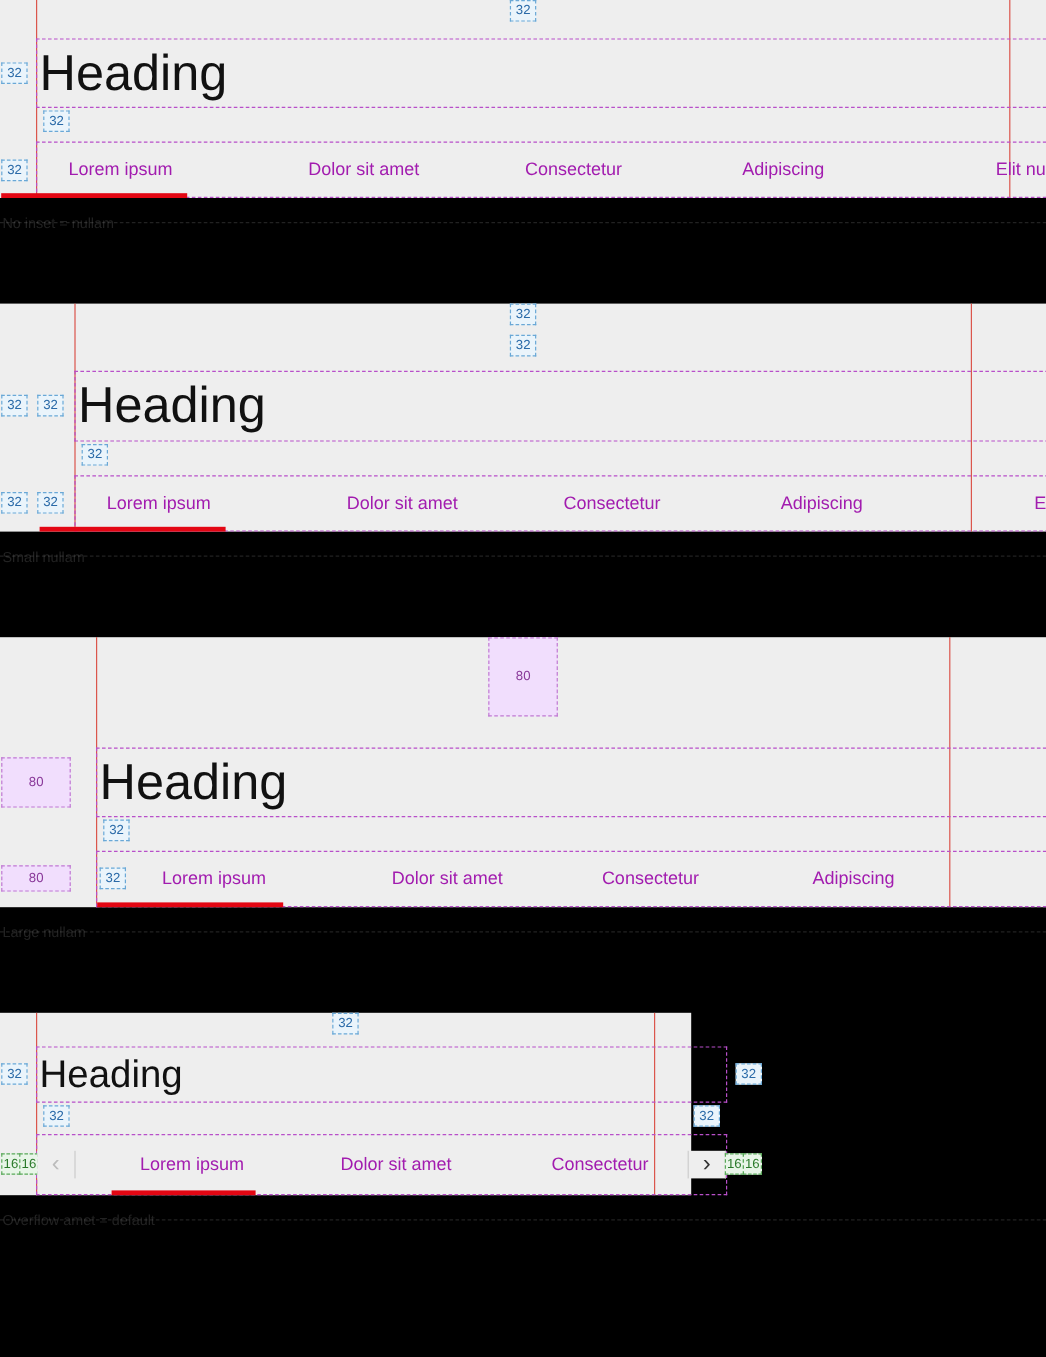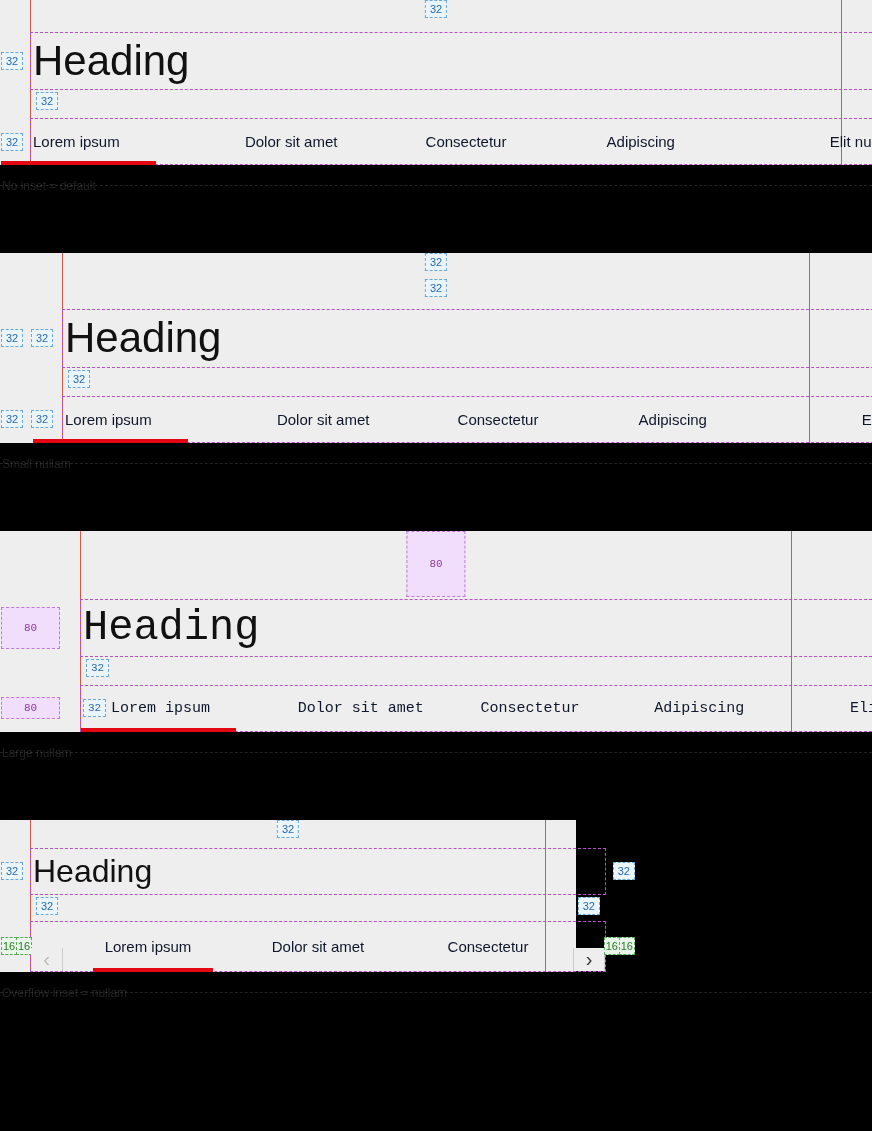--- a/index.html
+++ b/index.html
@@ -59,25 +59,26 @@
     padding: 6px 0;
   }
   .tabs-row {
     display: flex;
     align-items: center;
     padding: 8px 0 8px 0;
   }
   .tab {
     flex: 1;
     font-size: 15px;
-    color: #0f172a;
+    color: #a21caf;
     text-align: center;
     padding: 6px 4px;
     position: relative;
     cursor: pointer;
+    margin-left: 24px;
   }
   .tab.first { text-align: left; padding-left: 2px; }
   .tab.last { text-align: right; padding-right: 2px; }
   .active-underline {
     position: absolute;
     height: 4px;
     background: #e30613;
     bottom: -1px;
   }
   
@@ -100,21 +101,21 @@
     color: #2a7a2a;
     border-color: #5aa85a;
     background: #e8f5e8;
   }
   
   .ex4 {
     width: 576px;
   }
   .ex4 .tabs-wrap {
     display: flex;
-    align-items: flex-end;
+    align-items: center;
     border: 1px dashed #b84fc9;
     position: relative;
   }
   .ex4 .arrow {
     width: 32px;
     display: flex;
     align-items: center;
     justify-content: center;
     font-size: 20px;
     color: #333;
@@ -168,21 +169,21 @@
       <div class="tab first">Lorem ipsum</div>
       <div class="tab">Dolor sit amet</div>
       <div class="tab">Consectetur</div>
       <div class="tab">Adipiscing</div>
       <div class="tab last">Elit nullam</div>
 
       <div class="active-underline" style="left:-30px; width:155px;"></div>
     </div>
   </div>
 </div>
-<div class="caption">No inset = default</div>
+<div class="caption">No inset = nullam</div>
 
 <div class="example">
   <div class="panel" style="padding-top:56px;">
     <div class="guide-v gv2l"></div>
     <div class="guide-v gv2r"></div>
     <span class="badge" style="top:0; left:50%; transform:translateX(-50%);">32</span>
     <span class="badge" style="top:26px; left:50%; transform:translateX(-50%);">32</span>
 
     <div class="heading-row ht-2">
       <span class="badge" style="left:-62px; top:50%; transform:translateY(-50%);">32</span>
@@ -205,21 +206,21 @@
       <div class="tab">Adipiscing</div>
       <div class="tab last">Elit nullam</div>
 
       <div class="active-underline" style="left:-30px; width:155px;"></div>
     </div>
   </div>
 </div>
 <div class="caption">Small nullam</div>
 
 <div class="example">
-  <div class="panel" style="padding-top:68px;font-family:Liberation Mono, monospace;">
+  <div class="panel" style="padding-top:92px;">
     <div class="guide-v gv3l"></div>
     <div class="guide-v gv3r"></div>
     <span class="badge purple" style="top:0; left:50%; transform:translateX(-50%); padding:26px 22px;">80</span>
 
     <div class="heading-row ht-3">
       <span class="badge purple" style="left:-80px; top:50%; transform:translateY(-50%); padding:14px 22px;">80</span>
       <div class="heading">Heading</div>
 
     </div>
 
@@ -273,13 +274,13 @@
         <div class="active-underline" style="left:30px; width:120px;"></div>
       </div>
       <div class="arrow">
         <span>›</span>
       </div>
       <span class="badge green" style="right:-15px; top:50%; transform:translateY(-50%); min-width:14px; padding:2px 1px;">16</span>
       <span class="badge green" style="right:-30px; top:50%; transform:translateY(-50%); min-width:14px; padding:2px 1px;">16</span>
     </div>
   </div>
 </div>
-<div class="caption" style="padding-bottom:8px;">Overflow inset = nullam</div>
+<div class="caption" style="padding-bottom:8px;">Overflow amet = default</div>
 
 </body></html>

